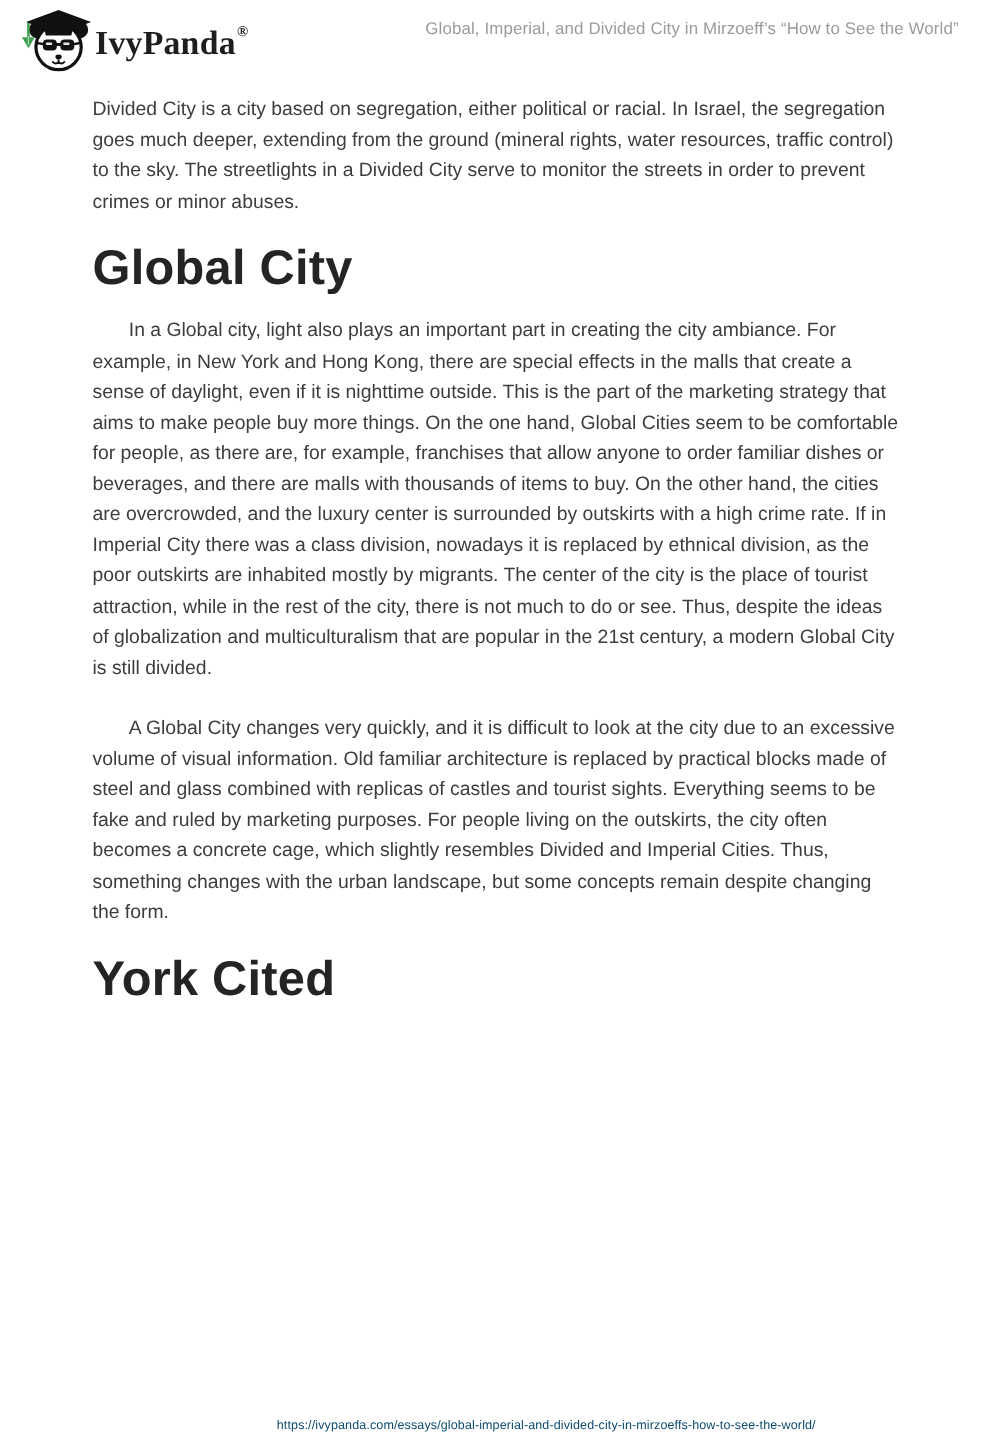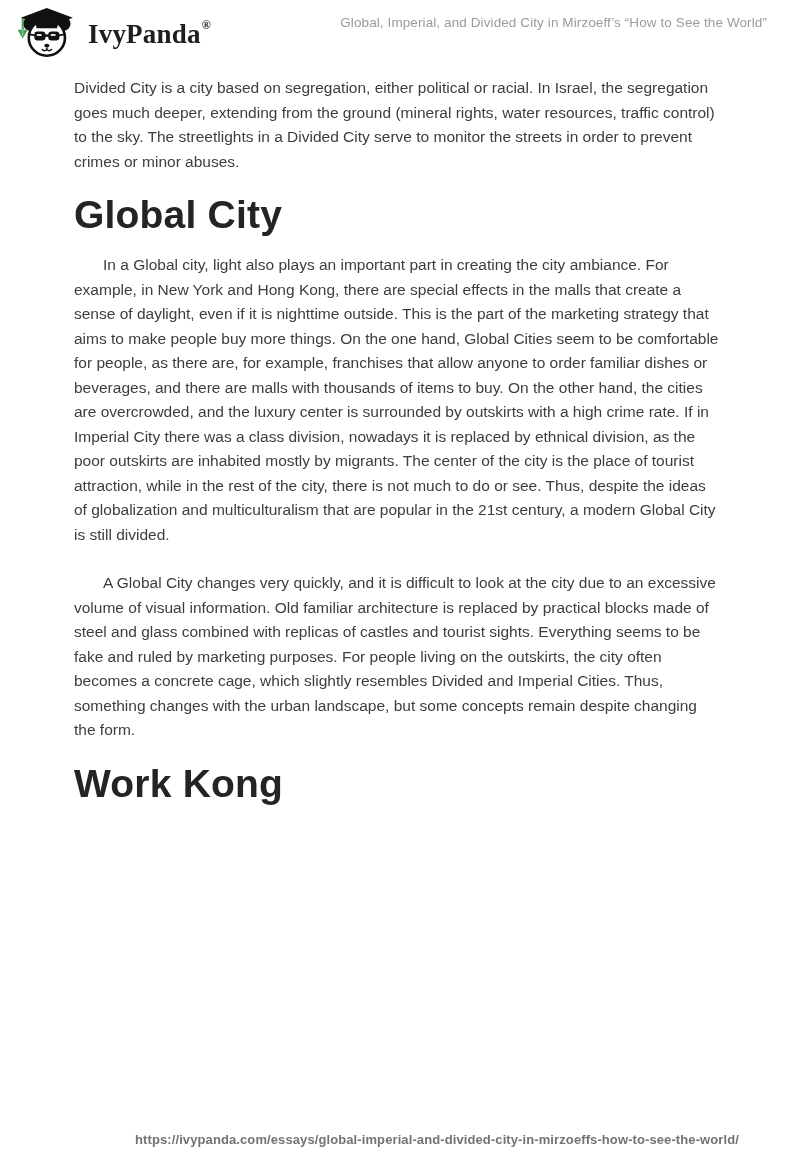--- a/index.html
+++ b/index.html
@@ -17,21 +17,21 @@
   }
   
   .page-header {
     position: relative;
     height: 58px;
     padding: 7px 34px 0 14px;
   }
   .brand {
     display: flex;
     align-items: center;
-    gap: 12px;
+    gap: 0;
   }
   .brand-logo { display: block; }
   .brand-name {
     font-family: "Liberation Serif", "DejaVu Serif", serif;
     font-weight: 700;
     font-size: 27px;
     color: #1e1e1e;
     letter-spacing: 0.2px;
     line-height: 1;
   }
@@ -73,25 +73,24 @@
   .citation em { font-style: italic; }
   
   .page-footer {
     position: absolute;
     left: 74px;
     right: 0;
     bottom: 12px;
     text-align: center;
   }
   .footer-url {
-    font-size: 13px;
-    color: #737373;
+    font-size: 10px;
+    color: #0c4a6e;
     letter-spacing: 0.1px;
     text-decoration: none;
-    font-weight: bold;
   }
 </style>
 </head>
 <body>
 
 <div class="page">
 
   <header class="page-header">
     <div class="brand">
       <svg class="brand-logo" width="62" height="52" viewBox="0 0 66 56" aria-hidden="true">
@@ -128,21 +127,21 @@
   </header>
 
   <main class="essay">
     <p>Divided City is a city based on segregation, either political or racial. In Israel, the segregation goes much deeper, extending from the ground (mineral rights, water resources, traffic control) to the sky. The streetlights in a Divided City serve to monitor the streets in order to prevent crimes or minor abuses.</p>
 
     <h2>Global City</h2>
 
     <p class="indent">In a Global city, light also plays an important part in creating the city ambiance. For example, in New York and Hong Kong, there are special effects in the malls that create a sense of daylight, even if it is nighttime outside. This is the part of the marketing strategy that aims to make people buy more things. On the one hand, Global Cities seem to be comfortable for people, as there are, for example, franchises that allow anyone to order familiar dishes or beverages, and there are malls with thousands of items to buy. On the other hand, the cities are overcrowded, and the luxury center is surrounded by outskirts with a high crime rate. If in Imperial City there was a class division, nowadays it is replaced by ethnical division, as the poor outskirts are inhabited mostly by migrants. The center of the city is the place of tourist attraction, while in the rest of the city, there is not much to do or see. Thus, despite the ideas of globalization and multiculturalism that are popular in the 21st century, a modern Global City is still divided.</p>
     <p class="indent">A Global City changes very quickly, and it is difficult to look at the city due to an excessive volume of visual information. Old familiar architecture is replaced by practical blocks made of steel and glass combined with replicas of castles and tourist sights. Everything seems to be fake and ruled by marketing purposes. For people living on the outskirts, the city often becomes a concrete cage, which slightly resembles Divided and Imperial Cities. Thus, something changes with the urban landscape, but some concepts remain despite changing the form.</p>
 
-    <h2>Work Kong</h2>
+    <h2>York Cited</h2>
 
   </main>
 
   <footer class="page-footer">
     <span class="footer-url">https://ivypanda.com/essays/global-imperial-and-divided-city-in-mirzoeffs-how-to-see-the-world/</span>
   </footer>
 
 </div>
 
 </body></html>

